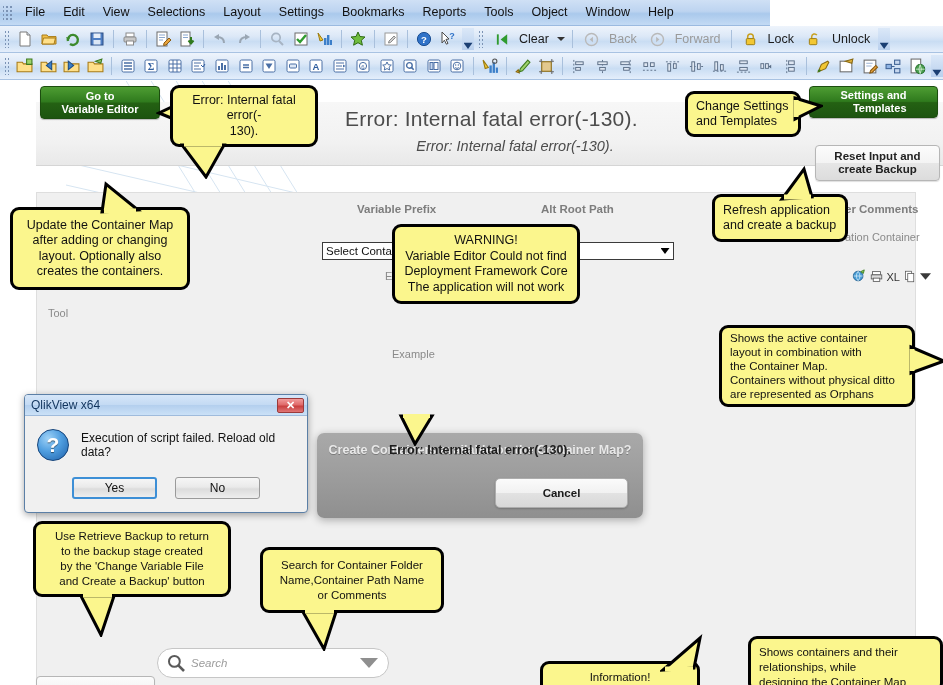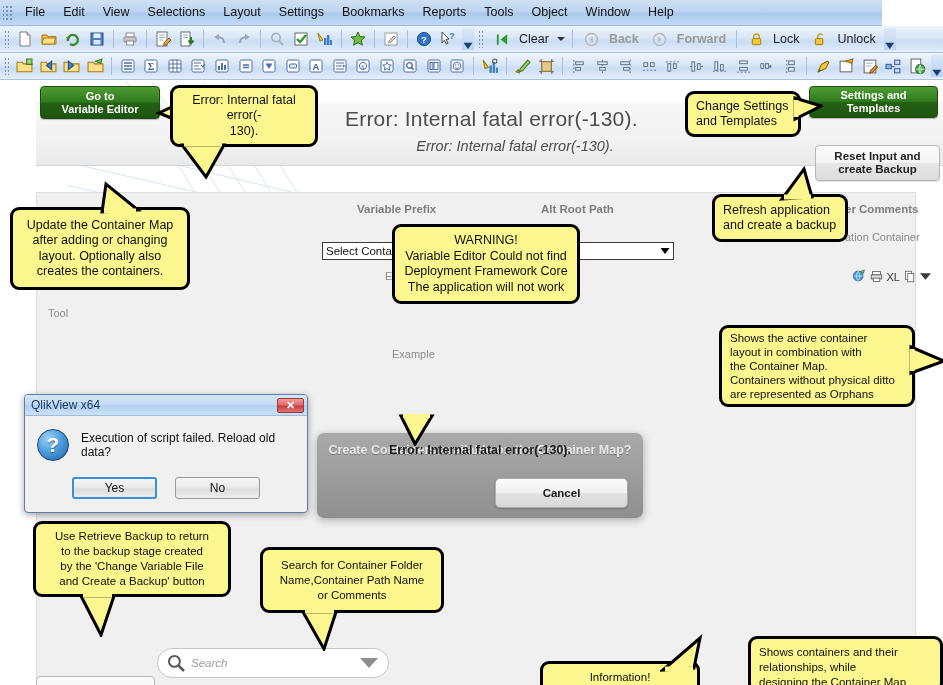--- a/index.html
+++ b/index.html
@@ -7,21 +7,21 @@
     margin: 0; padding: 0;
     width: 943px; height: 685px;
     overflow: hidden;
     font-family: "Liberation Sans", sans-serif;
     background: #ffffff;
   }
   #app { position: relative; width: 943px; height: 685px; overflow: hidden; }
 
   
   .menubar {
-    position: absolute; left: 0; top: 0; width: 882px; height: 26px;
+    position: absolute; left: 0; top: 0; width: 770px; height: 26px;
     background: linear-gradient(to bottom, #cfe0f5 0%, #bdd4f0 45%, #aac9ec 55%, #c3daf4 100%);
     border-bottom: 1px solid #9bbae0;
     display: flex; align-items: center;
     font-size: 12.5px; color: #111;
   }
   .grip { width: 10px; height: 18px; margin-left: 3px; margin-right: 3px;
     background-image: radial-gradient(#7b93b5 40%, transparent 41%);
     background-size: 4px 4px; background-position: 2px 1px; }
   .menubar .mi { padding: 4px 9px 5px 9px; white-space: nowrap; cursor: default; }
 
@@ -36,21 +36,21 @@
   .tb2 { top: 53px; }
   .tbsep { width: 1px; height: 18px; background: #a9c0dc; margin: 0 4px; }
   .tgrip { width: 6px; height: 18px; margin: 0 3px 0 4px;
     background-image: radial-gradient(#7b93b5 40%, transparent 41%);
     background-size: 3px 4px; }
   .ic { width: 22px; height: 22px; margin: 0 1px; position: relative;
         display: inline-flex; align-items: center; justify-content: center;
         font-size: 13px; line-height: 1; cursor: default; }
   .ic svg { display: block; }
   .tbtext { font-size: 12.5px; color: #1b1b1b; padding: 0 3px; white-space: nowrap; }
-  .tbtext.dis { color: #9a9a9a; font-weight: bold; }
+  .tbtext.dis { color: #9a9a9a; }
   .tbitem { display: inline-flex; align-items: center; gap: 2px; padding: 1px 3px; cursor: default;}
   .ovbtn { width: 12px; height: 22px; margin-left: 2px; display:flex; align-items:flex-end; justify-content:center;
            background: linear-gradient(to bottom,#dbe8f8,#b9d0ee); }
   .ovbtn:after { content: ""; display:block; width:9px; height:9px; background:#1b3f73;
            clip-path: polygon(0 20%,100% 20%,50% 90%); }
 
   
   .sheet {
     position: absolute; left: 0; top: 81px; width: 943px; height: 604px;
     background: #ffffff; overflow: hidden;
@@ -675,21 +675,21 @@
     </svg>
 
     <div class="hdrband"></div>
     <div class="panel"></div>
 
     <div class="title-main">Error: Internal fatal error(-130).</div>
     <div class="title-sub">Error: Internal fatal error(-130).</div>
 
     <div class="gbtn" style="left:40px; top:5px; width:120px; height:33px; white-space:pre-line;">Go to
 Variable Editor</div>
-    <div class="gbtn" style="left:809px; top:5px; width:129px; height:32px; white-space:pre-line;">Settings and
+    <div class="gbtn" style="left:809px; top:5px; width:129px; height:32px; white-space:pre-line;text-align:right;">Settings and
 Templates</div>
     <div class="wbtn" style="left:815px; top:64px; width:125px; height:36px; white-space:pre-line;">Reset Input and
 create  Backup</div>
 
     <div class="selbox">
       <span class="lbl">Select Container</span>
       <span class="val">= Admin</span>
       <span class="caret"></span>
     </div>
 

